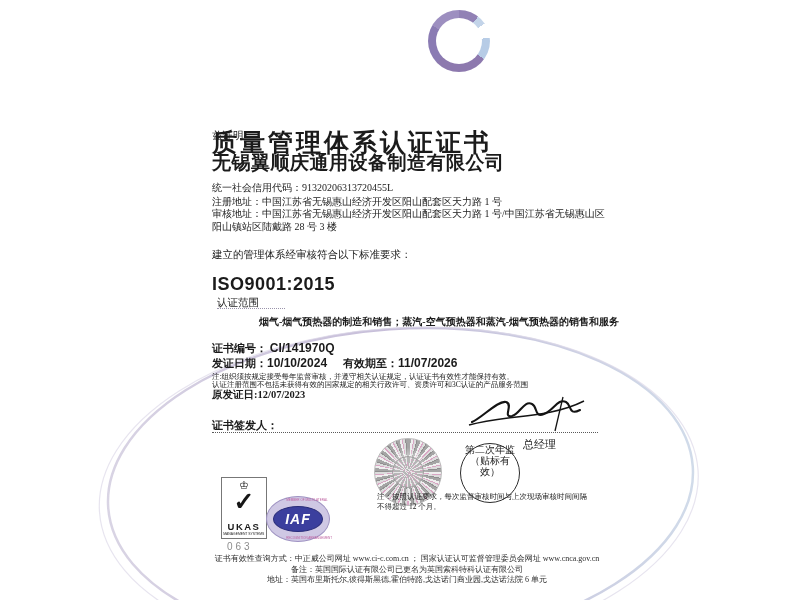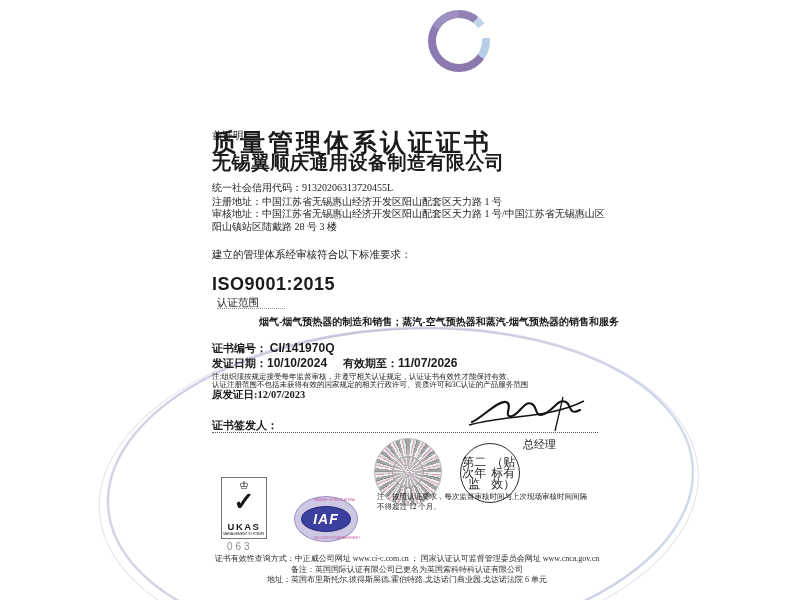--- a/index.html
+++ b/index.html
@@ -62,39 +62,39 @@
       repeating-conic-gradient(#a5a5a5 0deg 5deg, #efefef 5deg 9deg, #d9a6c4 9deg 11deg, #dcdcdc 11deg 15deg, #8f8f8f 15deg 17deg);
   }
   .seal::after {
     content:""; position:absolute; inset:17px; border-radius:50%;
     border:1px solid #9a9a9a; opacity:.9;
     background:repeating-conic-gradient(#b3b3b3 0deg 9deg, #e9e9e9 9deg 15deg, #d9a6c4 15deg 17deg);
   }
   .stamp {
     left:460px; top:443px; width:60px; height:60px;
     border:1.5px solid #2d2d2d; border-radius:50%;
-    display:flex; flex-direction:row; align-items:center; justify-content:flex-end;
-    font-size:12px; line-height:11px; background:rgba(255,255,255,0.55); text-align:center;
+    display:flex; flex-direction:column; align-items:center; justify-content:flex-start;
+    font-size:10px; line-height:11px; background:rgba(255,255,255,0.55); text-align:center;
   }
   .surv { left:377px; top:492px; width:215px; font-size:7.5px; line-height:10px; color:#222; }
 
   .ukas {
     left:221px; top:477px; width:46px; height:62px; border:1px solid #777;
     display:flex; flex-direction:column; align-items:center; padding-top:2px; background:#fff;
   }
   .crown { font-size:11px; line-height:11px; color:#111; }
   .tick  { font-size:25px; line-height:21px; font-weight:700; color:#161616; }
   .ukas-name { font-family:"Liberation Sans","DejaVu Sans",sans-serif; font-size:9.5px; font-weight:700; letter-spacing:1.5px; margin-top:9px; }
   .ukas-sub  { font-family:"Liberation Sans","DejaVu Sans",sans-serif; font-size:8px; transform:scale(0.42); transform-origin:50% 0; white-space:nowrap; color:#222; }
   .ukas-num  { left:227px; top:541px; font-size:10px; color:#8d8d8d; letter-spacing:3px; font-family:"Liberation Sans","DejaVu Sans",sans-serif; }
 
   .iaf {
     left:266px; top:496px; width:64px; height:46px; border-radius:50%;
     background:#cfc8e4; border:1px solid #9f93c2;
-    display:flex; align-items:center; justify-content:center;margin-left:28px;
+    display:flex; align-items:center; justify-content:center;
   }
   .iaf-ring-top, .iaf-ring-bottom {
     position:absolute; left:0; width:100%; text-align:center;
     font-family:"Liberation Sans","DejaVu Sans",sans-serif; font-size:8px; color:#bd5f9f;
     transform:scale(0.38); white-space:nowrap;
   }
   .iaf-ring-top { top:1px; transform-origin:50% 0; }
   .iaf-ring-bottom { bottom:1px; transform-origin:50% 100%; }
   .iaf-core {
     width:50px; height:26px; border-radius:50%;

